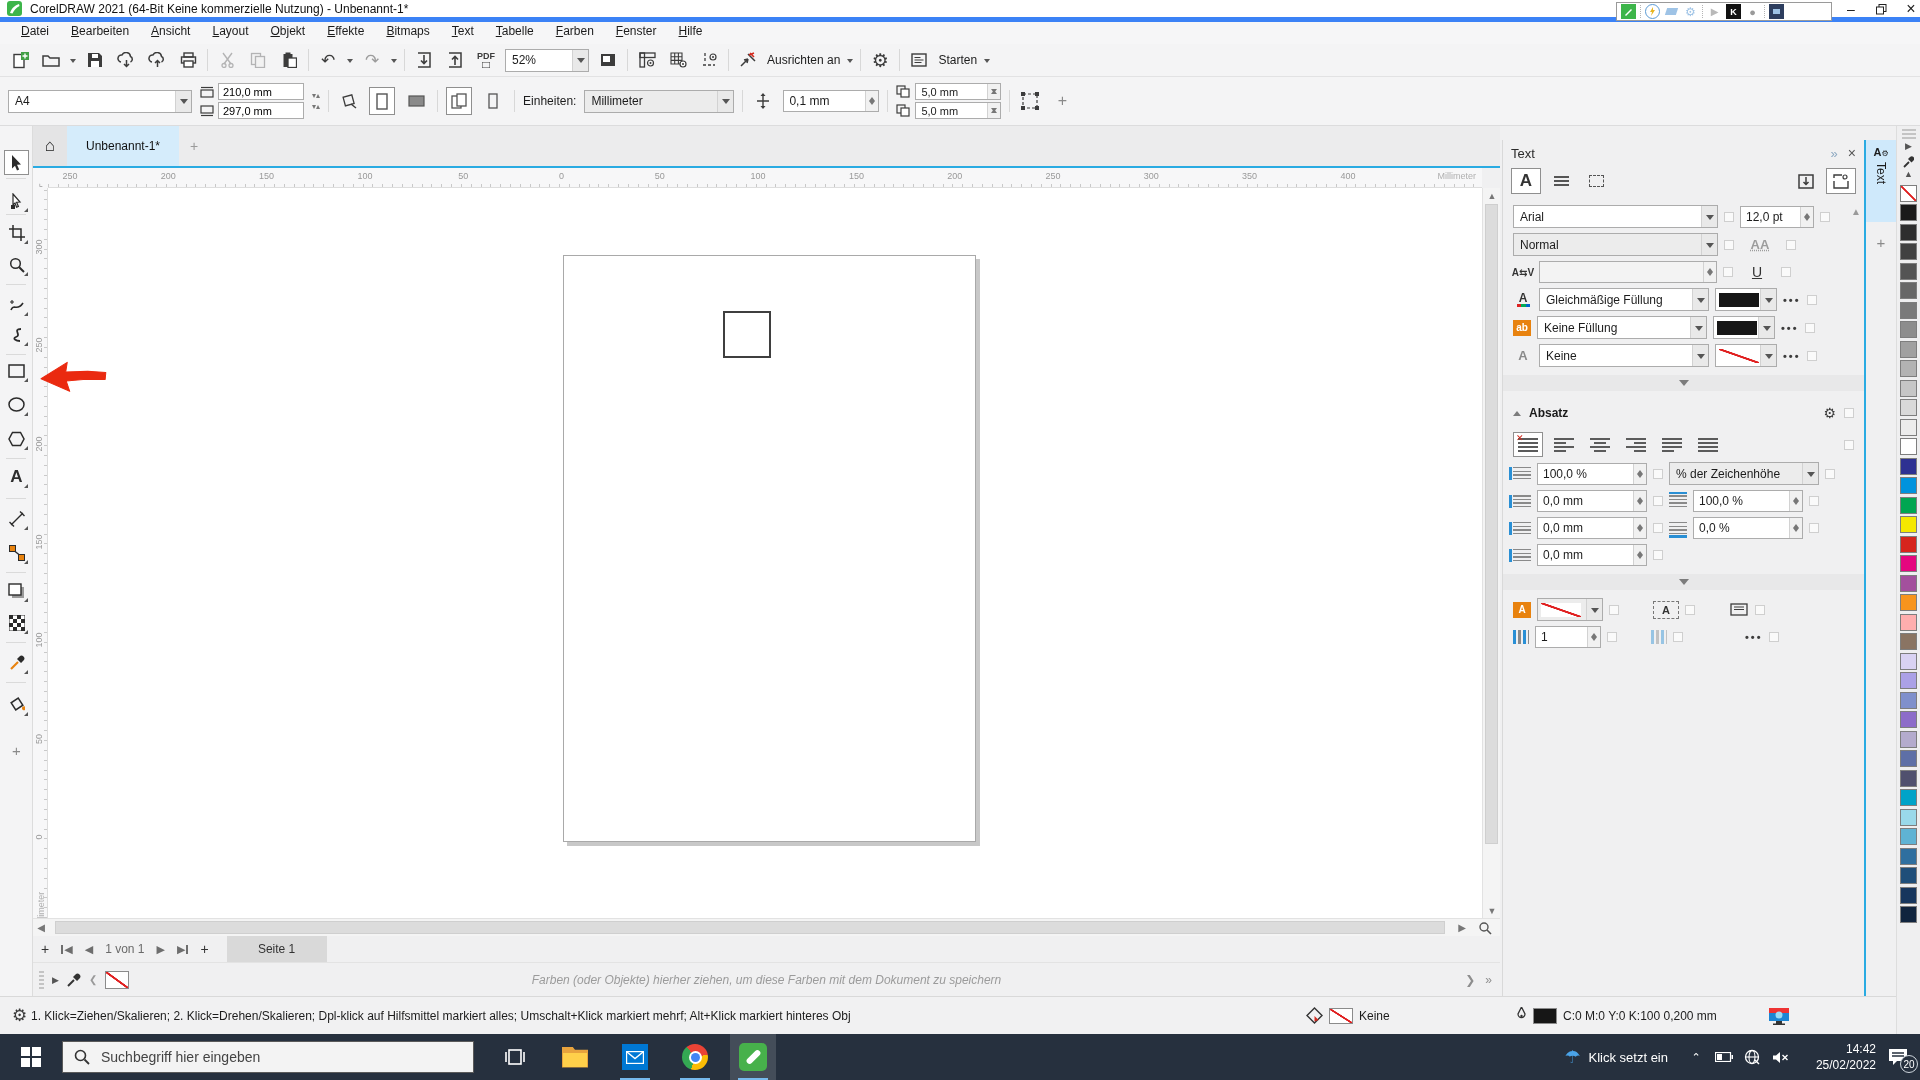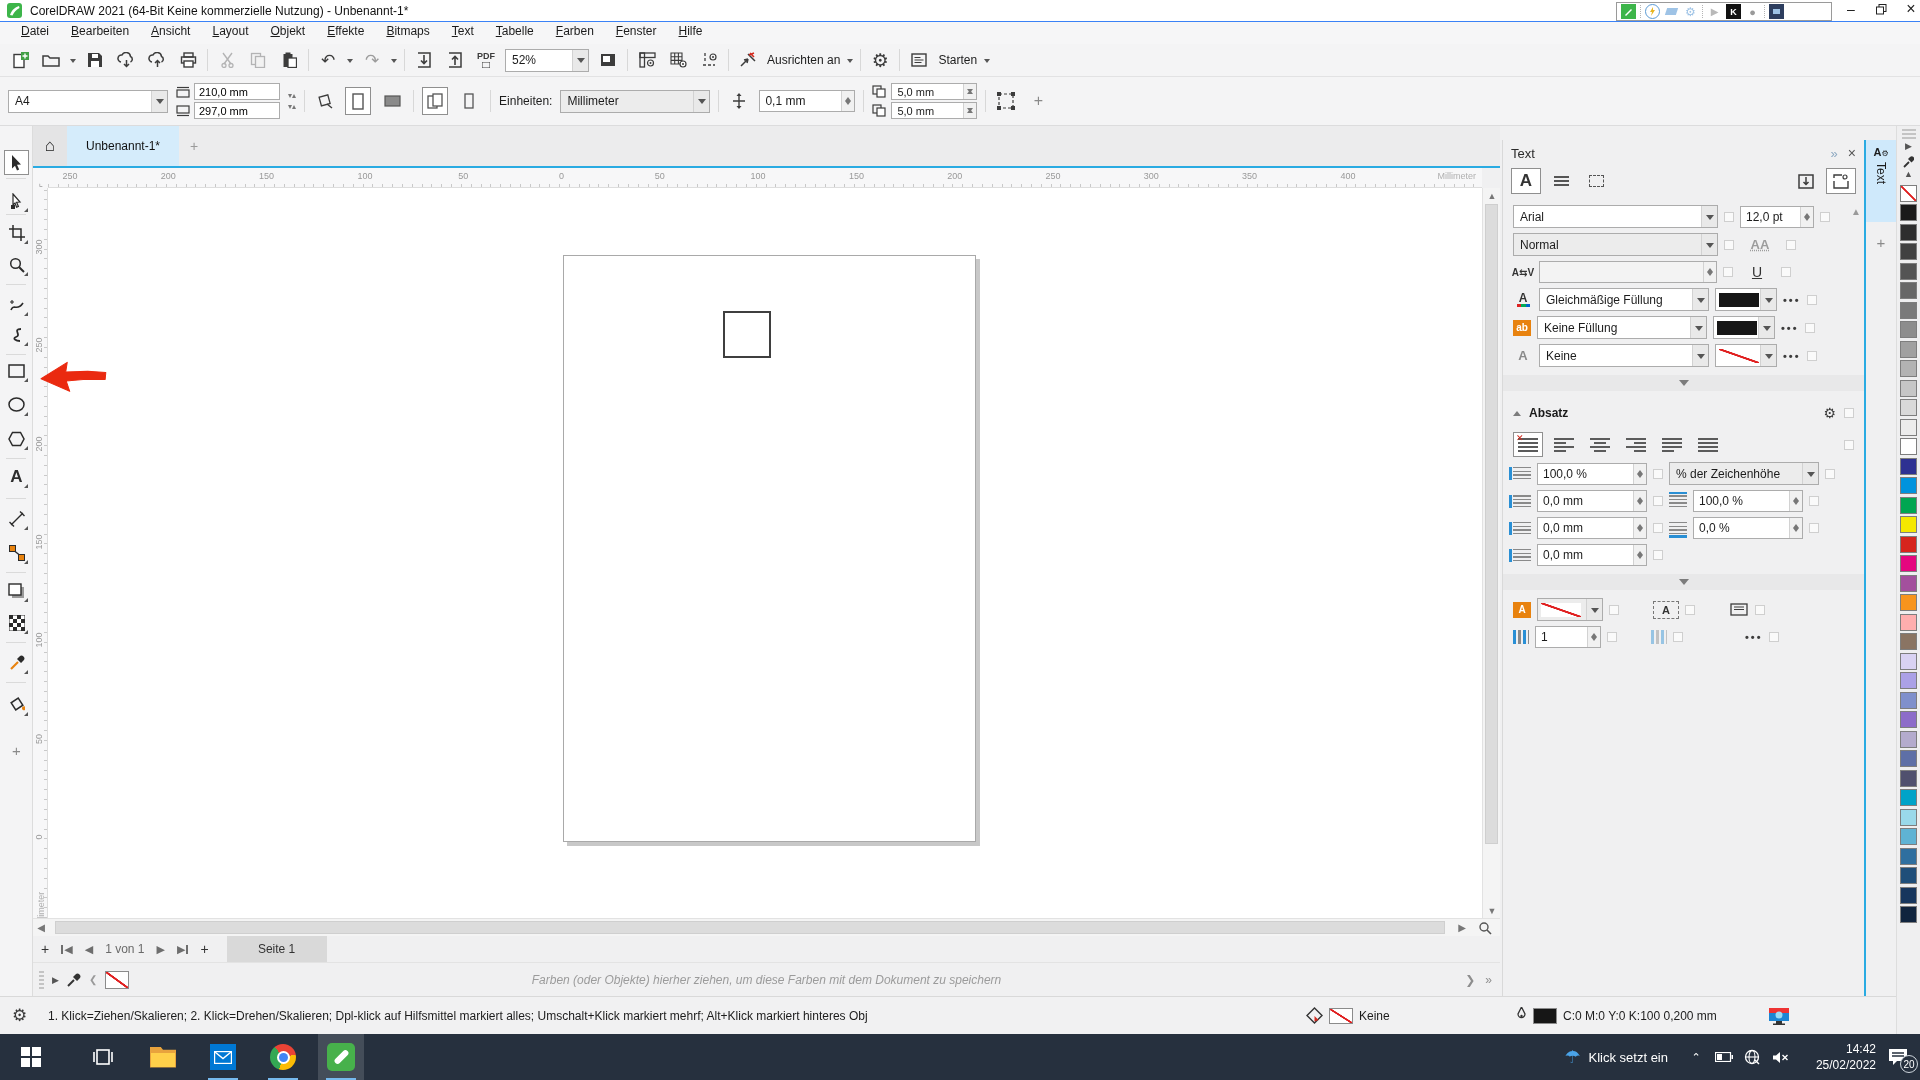--- a/index.html
+++ b/index.html
@@ -1,21 +1,21 @@
 <!DOCTYPE html>
 <html><head>
 <meta charset="utf-8">
 <style>
   *{margin:0;padding:0;box-sizing:border-box;font-family:"Liberation Sans","DejaVu Sans",sans-serif}
   html,body{width:1920px;height:1080px;overflow:hidden;background:#f0f0f1}
   #app{position:relative;width:1920px;height:1080px;background:#f0f0f1;font-size:12px;color:#1c1c1c}
   .abs{position:absolute}
   svg{display:block}
   
-  #titlebar{left:0;top:0;width:1920px;height:22px;background:#fff;border-bottom:1px solid #3b82f6;display:flex;align-items:center}
+  #titlebar{left:0;top:0;width:1920px;height:22px;background:#fff;border-bottom:5px solid #3b82f6;display:flex;align-items:center}
   #titlebar .ttl{margin-left:8px;font-size:12px;color:#111}
   #macrobar{left:1616px;top:2px;width:216px;height:19px;border:1px solid #9a9a9a;background:#fff;display:flex;align-items:center;gap:4px;padding:0 4px}
   .mico{width:15px;height:15px;display:flex;align-items:center;justify-content:center;font-size:9px}
   .msep{width:1px;height:13px;border-left:1px dotted #b5b5b5}
   .winbtn{width:26px;height:18px;display:flex;align-items:center;justify-content:center;color:#222;font-size:14px}
   
   #menubar{left:0;top:22px;width:1920px;height:22px;background:#f6f6f7;display:flex;align-items:flex-start;padding-left:10px}
   .mitem{display:inline-block;padding:2px 11px;font-size:12px;color:#1b1b1b}
   .mitem::first-letter{text-decoration:underline}
   
@@ -78,21 +78,21 @@
   .nbar{display:inline-block;width:2px;height:9px;background:#6e6e6e}
   #ptab{width:100px;height:26px;background:#d9d9d9;display:flex;align-items:center;justify-content:center;color:#333;margin-left:6px}
   
   #docpal{left:33px;top:962px;width:1467px;height:34px;border-top:1px solid #e3e3e3;display:flex;align-items:center;gap:8px;padding-left:6px}
   .grip{width:5px;height:18px;background:repeating-linear-gradient(#c4c4c4 0 2px,transparent 2px 4px)}
   .nonesw{width:24px;height:18px;border:1px solid #8b8b8b;background:linear-gradient(to top right,#fff 45%,#e02020 47%,#e02020 53%,#fff 55%)}
   #dphint{position:absolute;left:50%;transform:translateX(-50%);color:#9b9b9b;font-style:italic;font-size:12px}
   #dpright{position:absolute;right:8px;display:flex;gap:10px;color:#8e8e8e}
   
   #statusbar{left:0;top:996px;width:1896px;height:38px;background:#f1f1f2;border-top:1px solid #d9d9d9;display:flex;align-items:center}
-  #statusbar .hint{margin-left:48px;font-size:12px;color:#1c1c1c}
+  #statusbar .hint{margin-left:31px;font-size:12px;color:#1c1c1c}
   .stgear{position:absolute;left:12px;font-size:17px;color:#3a3a3a}
   .stitem{position:absolute;display:flex;align-items:center;gap:6px;font-size:12px}
   .swatchbox{width:24px;height:16px;border:1px solid #8b8b8b}
   .swblack{background:#161616}
   .swnone{background:linear-gradient(to top right,#fff 45%,#e02020 47%,#e02020 53%,#fff 55%)}
   
   #docker{left:1502px;top:140px;width:362px;height:856px;background:#f0f0f1;border-left:1px solid #d9d9d9}
   .dhdr{height:26px;display:flex;align-items:center;padding:0 8px;font-size:13px;color:#2b2b2b}
   .dhdr .dbtn{margin-left:auto;color:#8ea9c2;font-size:13px}
   .dhdr .x{margin-left:10px;color:#555;font-size:14px}
@@ -356,21 +356,21 @@
         <svg width="16" height="14">
           <rect x="1" y="1" width="14" height="12" fill="none" stroke="#3c3c3c" stroke-width="1.4"></rect>
           <path d="M3.5,4.5 h6 M3.5,7 h9 M3.5,9.5 h7" stroke="#3c3c3c" stroke-width="1.2"></path>
         </svg>
       </span>
     <span>Starten</span>
     <i class="car"></i>
   </div>
 
   <div id="propbar" class="abs">
-    <div class="combo" style="width:160px">
+    <div class="combo" style="width:184px">
         <span class="val">A4</span>
         <i class="dd"></i>
       </div>
     <div class="whgrid">
       <div class="whrow">
           <svg width="14" height="12">
             <rect x="1" y="4" width="12" height="7" fill="none" stroke="#3c3c3c" stroke-width="1.2"></rect>
             <path d="M1,1.5 H13" stroke="#3c3c3c" stroke-width="1.2"></path>
           </svg>
           <input class="whfield" readonly="" value="210,0 mm" style="">
@@ -981,20 +981,27 @@
 
   <div id="taskbar" class="abs">
     <span id="startbtn">
         <span class="winlogo">
           <i></i>
           <i></i>
           <i></i>
           <i></i>
         </span>
       </span>
+    <span id="tsearch">
+      <svg width="16" height="16">
+          <circle cx="6.5" cy="6.5" r="5" fill="none" stroke="#333" stroke-width="1.6"></circle>
+          <path d="M10.5,10.5 L15,15" stroke="#333" stroke-width="1.8"></path>
+        </svg>
+      <input placeholder="Suchbegriff hier eingeben" style="">
+    </span>
     <span class="tcell" style="margin-left:18px">
         <svg width="22" height="20">
           <rect x="5" y="3" width="12" height="14" fill="none" stroke="#fff" stroke-width="1.6"></rect>
           <path d="M2,5 V15 M20,5 V15" stroke="#fff" stroke-width="1.6"></path>
         </svg>
       </span>
     <span class="tcell" style="margin-left:14px">
       <span style="position:relative;width:26px;height:21px;display:block">
           <span style="position:absolute;left:0;top:0;width:26px;height:21px;background:#e8a33d;clip-path:polygon(0 0,40% 0,50% 15%,100% 15%,100% 100%,0 100%)"></span>
           <span style="position:absolute;left:1px;top:6px;width:24px;height:14px;background:#ffd04a"></span>

